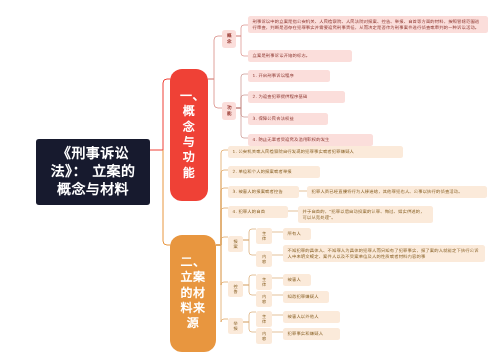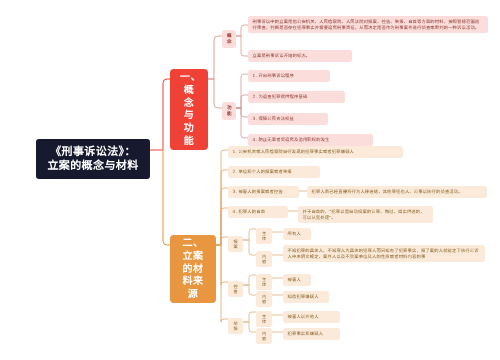--- a/index.html
+++ b/index.html
@@ -35,35 +35,35 @@
     line-height: 1.28;
     white-space: pre-wrap;
     word-break: break-all;
   }
 
   
   .root {
     background: #171a2e;
     color: #ffffff;
     border-radius: 3px;
-    font-size: 11px;
+    font-size: 14px;
     letter-spacing: .4px;
     padding: 6px 9px;
     text-align: center;
     font-weight: 700;
   }
 
   
   .topic {
-    border-radius: 4px;
+    border-radius: 12px;
     color: #ffffff;
-    font-size: 10px;
+    font-size: 12px;
     font-weight: 700;
     letter-spacing: .5px;
-    padding: 2px 10px;
+    padding: 20px 10px;
     text-align: center;
   }
   .topic.red    { background: #ef4136; }
   .topic.orange { background: #e8963f; }
 
   
   .chip {
     border-radius: 3px;
     font-size: 4.6px;
     padding: 3px 5px;

